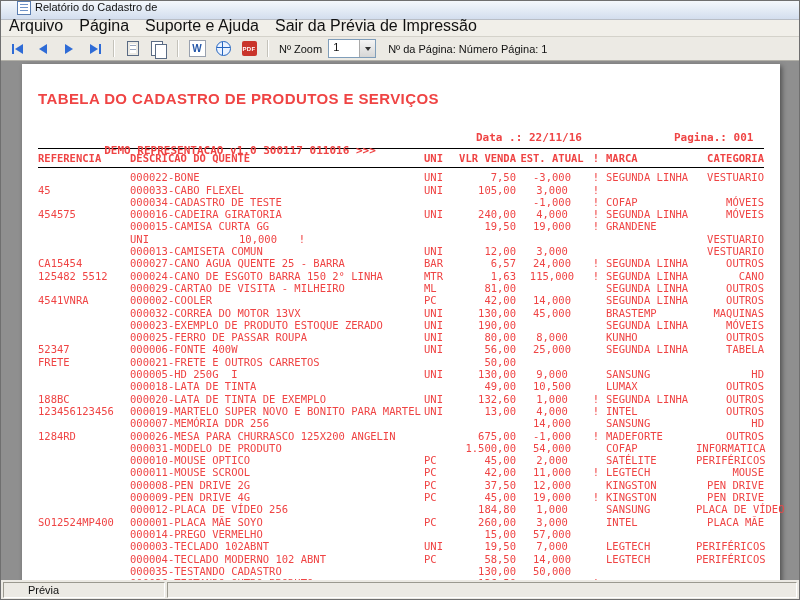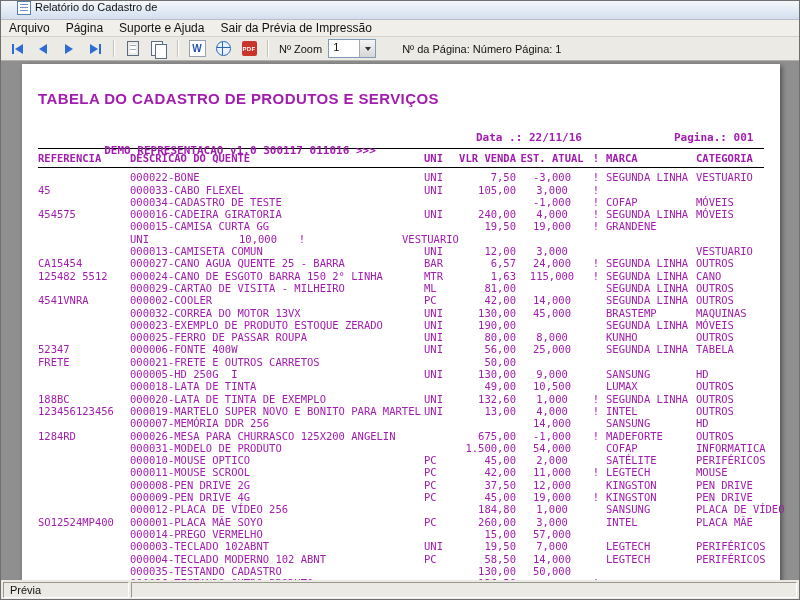--- a/index.html
+++ b/index.html
@@ -7,21 +7,21 @@
           border:1px solid #6f6f6f;box-sizing:border-box;overflow:hidden;}
 
   
   .titlebar{height:18px;flex:0 0 18px;display:flex;align-items:flex-start;gap:4px;padding:0 16px;
             background:linear-gradient(#f4f8fc,#d3deee);border-bottom:1px solid #b9bec6;font-size:11px;color:#111;}
   .app-icon{width:12px;height:12px;background:#fff;border:1px solid #5a7db0;display:inline-flex;}
   .app-icon-inner{margin:2px;flex:1;background:repeating-linear-gradient(to bottom,#6f93c8 0 1px,transparent 1px 3px);}
 
   
   .menubar{height:16px;flex:0 0 16px;display:flex;align-items:flex-end;background:#f1efe9;
-           border-bottom:1px solid #d4d2ca;font-size:12px;color:#111;}
+           border-bottom:1px solid #d4d2ca;font-size:16px;color:#111;}
   .menu-item{padding:1px 8px;white-space:nowrap;cursor:default;}
 
   
   .toolbar{height:23px;flex:0 0 23px;display:flex;align-items:center;padding:0 4px;gap:2px;
            background:#eceae4;border-bottom:1px solid #b2b0a8;font-size:11px;color:#111;}
   .tbtn{width:24px;height:20px;display:flex;align-items:center;justify-content:center;gap:1px;cursor:default;}
   .tri-l{width:0;height:0;border-top:5px solid transparent;border-bottom:5px solid transparent;border-right:8px solid #2e6bd6;}
   .tri-r{width:0;height:0;border-top:5px solid transparent;border-bottom:5px solid transparent;border-left:8px solid #2e6bd6;}
   .vbar{width:2px;height:10px;background:#2e6bd6;}
   .iconwrap{display:flex;align-items:center;gap:1px;}
@@ -37,49 +37,49 @@
   .globe .gh{position:absolute;left:0;right:0;top:5px;height:1px;background:#2565c0;}
   .globe .gv{position:absolute;top:0;bottom:0;left:5px;width:1px;background:#2565c0;}
   .pdficon{width:15px;height:15px;background:#c9342b;color:#fff;font-size:6px;font-weight:bold;
            display:flex;align-items:center;justify-content:center;border-radius:2px;letter-spacing:.3px;}
   .tb-label{margin:0 4px;white-space:nowrap;}
   .combo{width:46px;height:17px;background:#fff;border:1px solid #7f9db9;display:flex;align-items:stretch;}
   .combo-value{flex:1;font-size:11px;padding:1px 0 0 4px;}
   .combo-arrow{width:15px;background:linear-gradient(#f5f5f5,#d6d6d6);border-left:1px solid #aaa;
                display:flex;align-items:center;justify-content:center;}
   .tri-d{width:0;height:0;border-left:3px solid transparent;border-right:3px solid transparent;border-top:4px solid #333;}
-  .page-info{margin-left:24px;text-align:right;}
+  .page-info{margin-left:10px;text-align:right;}
 
   
   .preview{flex:1;position:relative;background:#8f8f8f;overflow:hidden;}
   .page{position:absolute;left:21px;top:3px;width:758px;height:640px;background:#ffffff;
         box-shadow:2px 2px 5px rgba(0,0,0,.45);}
-  .page-inner{padding:26px 16px 0 16px;color:#a21caf;}
+  .page-inner{padding:26px 16px 0 16px;color:#ef4444;}
   .report-title{font-weight:bold;font-size:15px;letter-spacing:.4px;}
   .headline{position:relative;margin-top:24px;height:14px;font-family:"DejaVu Sans Mono","Liberation Mono",monospace;
             font-weight:bold;font-size:11px;white-space:pre;}
   .h-date{position:absolute;left:438px;top:0;}
   .h-page{position:absolute;left:636px;top:0;text-align:right;}
   .rule{border-top:1px solid #000;margin:3px 0;}
   .trow{display:flex;font-family:"DejaVu Sans Mono","Liberation Mono",monospace;font-size:10.5px;
         line-height:12.3px;white-space:pre;}
   .thead{font-weight:bold;}
   .c-ref{width:92px;overflow:hidden;flex:none;}
   .c-desc{width:294px;overflow:hidden;flex:none;}
   .c-uni{width:32px;flex:none;}
   .c-vlr{width:60px;text-align:right;flex:none;}
   .c-est{width:72px;text-align:center;flex:none;}
   .c-flag{width:16px;text-align:center;flex:none;}
   .c-marca{width:92px;padding-left:2px;box-sizing:border-box;overflow:hidden;flex:none;}
-  .c-cat{flex:1;overflow:visible;}
+  .c-cat{flex:1;overflow:visible;text-align:right;}
 
   
   .statusbar{height:19px;flex:0 0 19px;background:#eceae4;display:flex;align-items:stretch;gap:2px;
              padding:2px 2px 1px 2px;box-sizing:border-box;font-size:11px;color:#111;}
-  .status-pane{border:1px solid;border-color:#9b998f #ffffff #ffffff #9b998f;padding:0 6px;display:flex;align-items:center;}
+  .status-pane{border:1px solid;border-color:#9b998f #ffffff #ffffff #9b998f;padding:0 24px;display:flex;align-items:center;}
   .pane1{width:112px;flex:none;}
   .pane2{flex:1;}
 </style>
 </head>
 <body>
 
 <div class="window">
 
   <div class="titlebar">
     <span class="app-icon">

